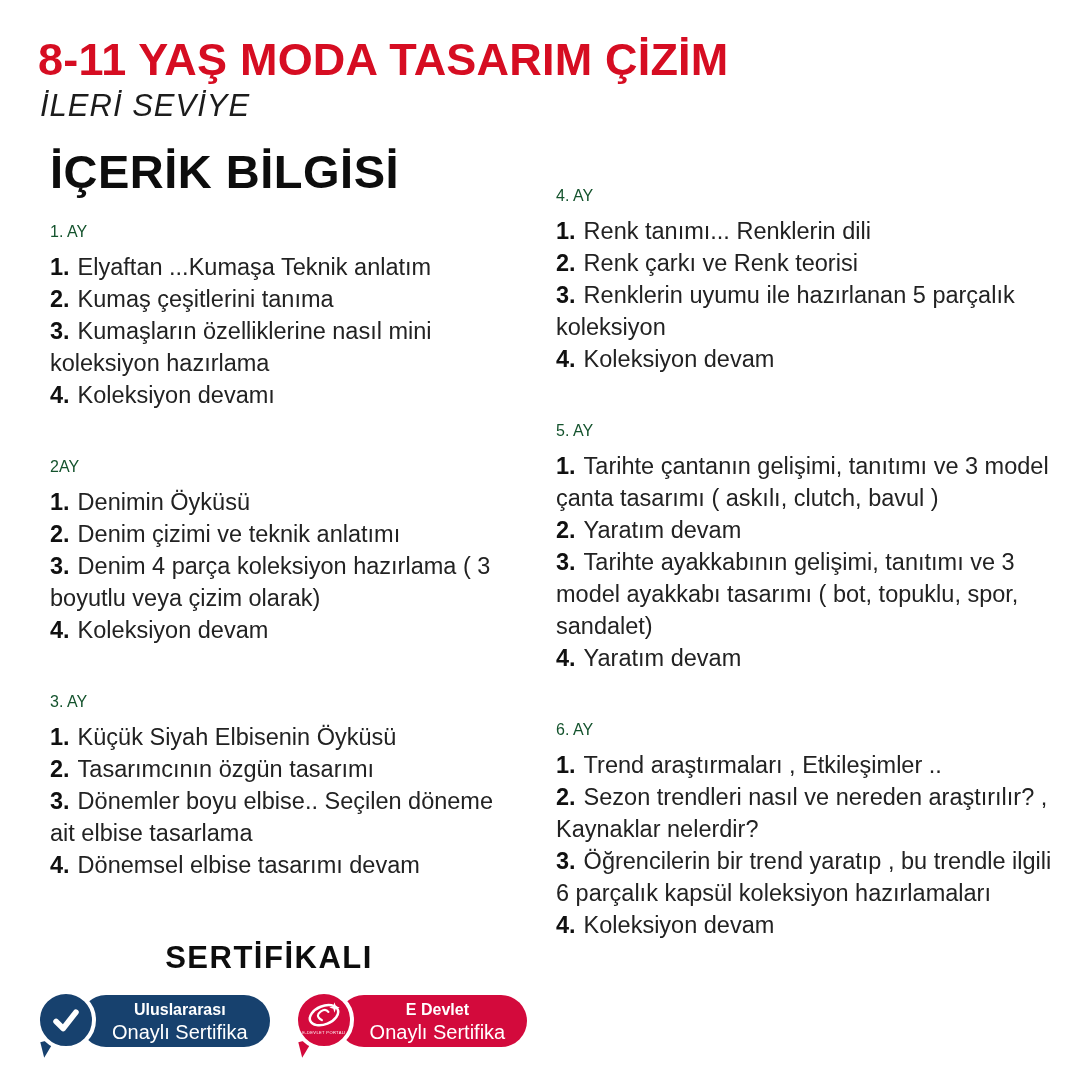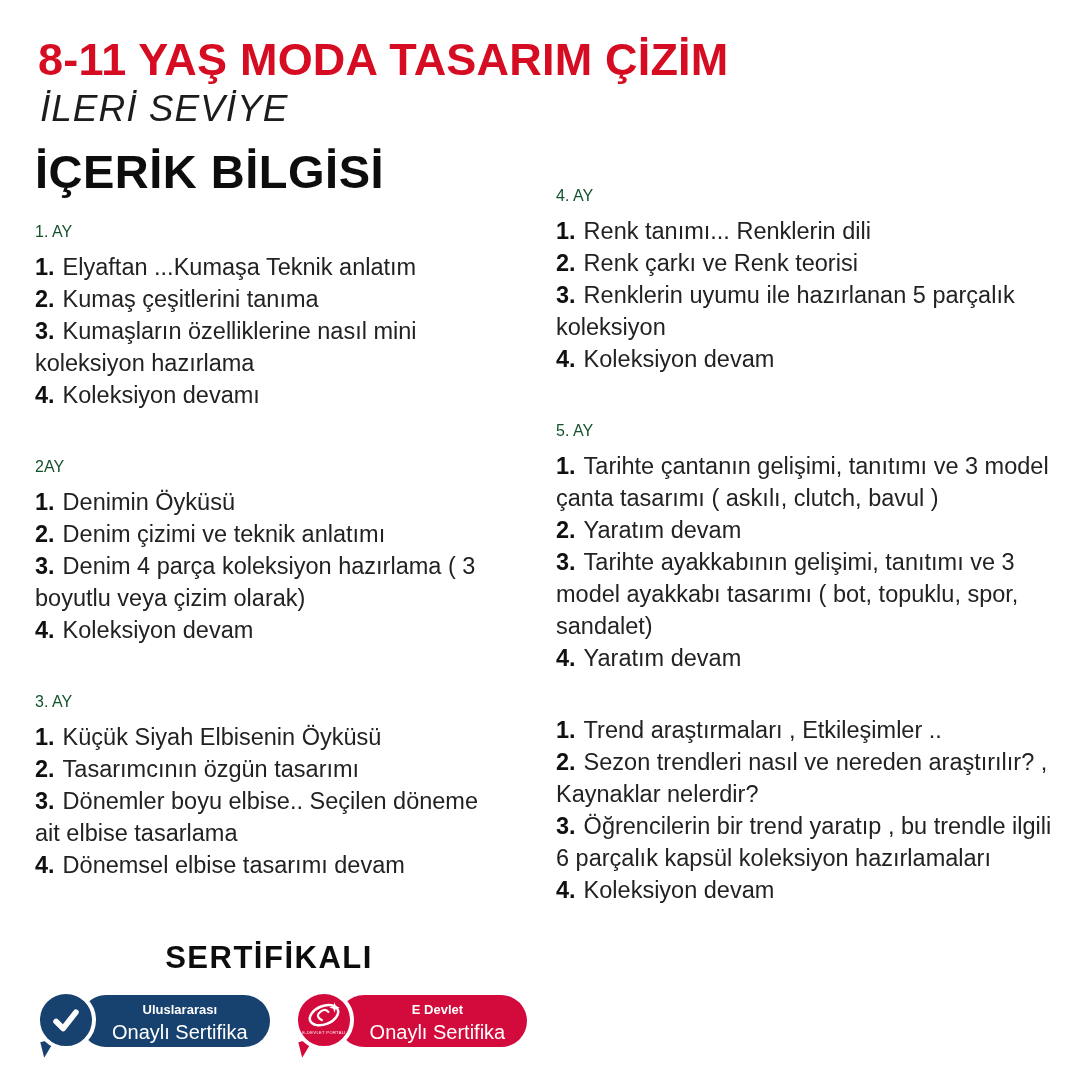--- a/index.html
+++ b/index.html
@@ -8,24 +8,24 @@
     position:relative; width:1080px; height:1074px; background:#ffffff;
     font-family:"Liberation Sans", sans-serif; color:#1f1f1f; overflow:hidden;
   }
   .title {
     position:absolute; left:38px; top:34px;
     font-size:45px; font-weight:800; color:#d60d22; letter-spacing:0.2px;
     white-space:nowrap;
   }
   .subtitle {
     position:absolute; left:40px; top:88px;
-    font-size:37px; font-style:italic; font-weight:500; color:#1c1c1c;
+    font-size:31px; font-style:italic; font-weight:500; color:#1c1c1c;
     letter-spacing:1px; white-space:nowrap;
   }
-  .col-left  { position:absolute; left:35px;  top:146px; width:474px; }
+  .col-left  { position:absolute; left:50px;  top:146px; width:474px; }
   .col-right { position:absolute; left:556px; top:180px; width:502px; }
   .content-heading {
     font-size:47px; font-weight:800; color:#0d0d0d; letter-spacing:0.5px;
     margin:0 0 18px 0; line-height:1.1;
   }
   .month { margin-bottom:40px; }
   .month-header {
     font-size:16px; font-weight:400; color:#14532d; line-height:32px; margin-bottom:3px;
   }
   .month-item { font-size:23.5px; line-height:32px; color:#222222; }
@@ -52,21 +52,21 @@
     margin-left:44px; margin-top:5px; height:52px; border-radius:27px;
     color:#ffffff; display:flex; flex-direction:column; justify-content:center;
     padding:0 22px 0 32px; text-align:center;
   }
   .badge-blue .badge-circle { background:#17416e; }
   .badge-blue .badge-tail   { border-top-color:#17416e; }
   .badge-blue .badge-pill   { background:#17416e; }
   .badge-red  .badge-circle { background:#d30a3c; }
   .badge-red  .badge-tail   { border-top-color:#d30a3c; }
   .badge-red  .badge-pill   { background:#d30a3c; }
-  .badge-line1 { font-size:13px; font-weight:700; line-height:23px; white-space:nowrap; }
+  .badge-line1 { font-size:16px; font-weight:700; line-height:23px; white-space:nowrap; }
   .badge-line2 { font-size:20px; font-weight:400; line-height:23px; white-space:nowrap; }
 </style>
 </head>
 <body>
 
 <div class="page">
 
   <div class="title">8-11 YAŞ MODA TASARIM ÇİZİM</div>
   <div class="subtitle">İLERİ SEVİYE</div>
 
@@ -109,20 +109,21 @@
 
     <div class="month">
       <div class="month-header">5. AY</div>
       <div class="month-item"><b>1.</b><span>Tarihte çantanın gelişimi, tanıtımı ve 3 model çanta tasarımı ( askılı, clutch, bavul )</span></div>
       <div class="month-item"><b>2.</b><span>Yaratım devam</span></div>
       <div class="month-item"><b>3.</b><span>Tarihte ayakkabının gelişimi, tanıtımı ve 3 model ayakkabı tasarımı ( bot, topuklu, spor, sandalet)</span></div>
       <div class="month-item"><b>4.</b><span>Yaratım devam</span></div>
     </div>
 
     <div class="month">
+      <div class="month-header">6. AY</div>
       <div class="month-item"><b>1.</b><span>Trend araştırmaları , Etkileşimler ..</span></div>
       <div class="month-item"><b>2.</b><span>Sezon trendleri nasıl ve nereden araştırılır? , Kaynaklar nelerdir?</span></div>
       <div class="month-item"><b>3.</b><span>Öğrencilerin bir trend yaratıp , bu trendle ilgili 6 parçalık kapsül koleksiyon hazırlamaları</span></div>
       <div class="month-item"><b>4.</b><span>Koleksiyon devam</span></div>
     </div>
   </div>
 
   <div class="cert">
     <div class="cert-heading">SERTİFİKALI</div>
     <div class="badges">

